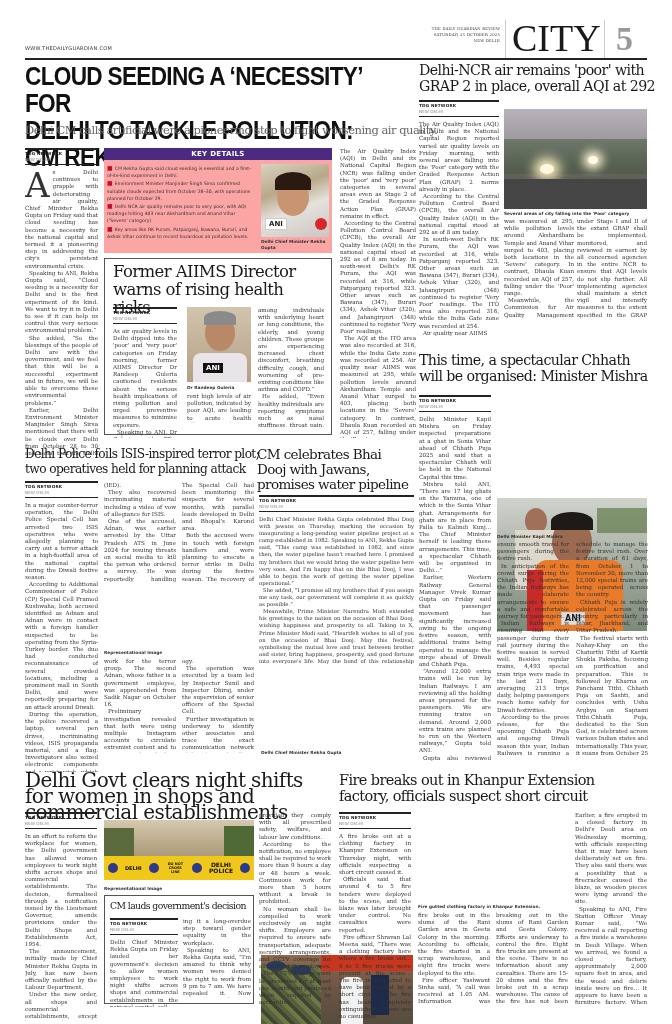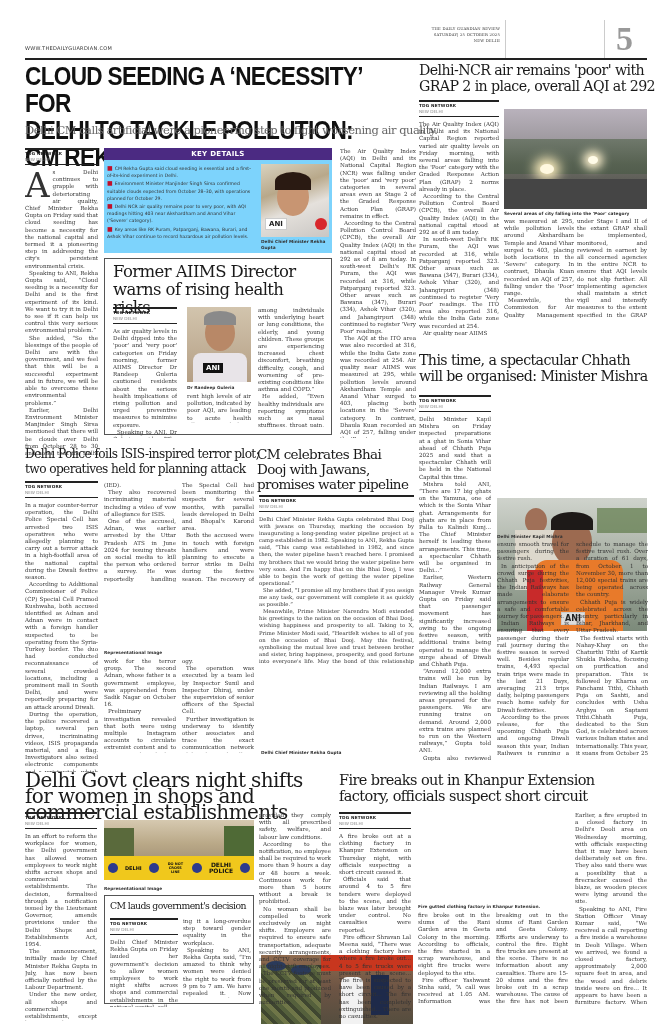--- a/index.html
+++ b/index.html
@@ -24,20 +24,21 @@
 <body>
 
 <div class="abs" style="left:0;top:0;width:672px;height:62px">
   <div class="abs" style="left:25px;top:45px;font-family:'DejaVu Sans',sans-serif;font-size:5px;color:#333;letter-spacing:.3px">WWW.THEDAILYGUARDIAN.COM</div>
   <div class="abs" style="left:425px;top:26px;width:75px;text-align:right;font-family:'DejaVu Serif',serif;font-size:3.8px;line-height:6px;letter-spacing:.2px;color:#333">
     <div>THE DAILY GUARDIAN REVIEW</div>
     <div>SATURDAY| 25 OCTOBER 2025</div>
     <div>NEW DELHI</div>
   </div>
   <div class="abs" style="left:505px;top:20px;width:1px;height:38px;background:#ccc"></div>
+  <div class="abs" style="left:512px;top:18px;font-family:'Liberation Serif',serif;font-size:38px;line-height:40px;color:#1a1a1a">CITY</div>
   <div class="abs" style="left:604px;top:20px;width:1px;height:38px;background:#ccc"></div>
   <div class="abs" style="left:616px;top:20px;font-family:'Liberation Serif',serif;font-weight:bold;font-size:34px;line-height:38px;color:#999">5</div>
   <div class="abs" style="left:25px;top:58px;width:622px;height:2px;background:#222"></div>
 </div>
 
 <div class="abs" style="left:25px;top:63px;width:400px;font-family:'Liberation Sans',sans-serif;font-weight:bold;font-size:26px;line-height:27px;letter-spacing:-0.8px;transform:scaleX(0.87);transform-origin:left top;color:#111">
   <div>CLOUD SEEDING A ‘NECESSITY’ FOR</div>
   <div>DELHI TO TACKLE POLLUTION: CM REKHA</div>
 </div>
 <div class="abs hl-serif" style="left:25px;top:124px;font-size:11.5px;line-height:13px;color:#666;white-space:nowrap;letter-spacing:-0.5px">Delhi CM calls artificial were a pioneering step to fight worsening air quality.</div>
@@ -48,21 +49,21 @@
       <span class="loc">NEW DELHI</span>
     </div>
   <div class="txt" style="height:288px">
     <p style="text-indent:0"><span class="dropcap">A</span><span>s Delhi continues to grapple with deteriorating air quality, Chief Minister Rekha Gupta on Friday said that cloud seeding has become a necessity for the national capital and termed it a pioneering step in addressing the city's persistent environmental crisis.</span></p>
     <p>Speaking to ANI, Rekha Gupta said, “Cloud seeding is a necessity for Delhi and is the first experiment of its kind. We want to try it in Delhi to see if it can help us control this very serious environmental problem.”</p>
     <p>She added, “So the blessings of the people of Delhi are with the government, and we feel that this will be a successful experiment and in future, we will be able to overcome these environmental problems.”</p>
     <p>Earlier, Delhi Environment Minister Manjinder Singh Sirsa mentioned that there will be clouds over Delhi from October 28 to 30 and noted that the Delhi government is ready with physical trials and permissions to induce artificial rain on October 29.</p>
   </div>
 </div>
 
-<div class="abs" style="left:104px;top:148px;width:228px;height:105px;background:#7dd3fc">
+<div class="abs" style="left:104px;top:148px;width:228px;height:105px;background:#fca5a5">
   <div style="height:12px;background:#4b2a82;color:#fff;font-family:'DejaVu Sans',sans-serif;font-weight:bold;font-size:7px;line-height:12px;text-align:center;letter-spacing:.3px">KEY DETAILS</div>
   <div style="position:absolute;left:3px;top:16px;width:145px;font-family:'DejaVu Sans',sans-serif;font-size:4.6px;line-height:7.2px;color:#333">
     <div><span class="keybullet">■</span><span>CM Rekha Gupta said cloud seeding is essential and a first-of-its-kind experiment in Delhi.</span></div>
     <div><span class="keybullet">■</span><span>Environment Minister Manjinder Singh Sirsa confirmed suitable clouds expected from October 28–30, with operations planned for October 29.</span></div>
     <div><span class="keybullet">■</span><span>Delhi NCR air quality remains poor to very poor, with AQI readings hitting 403 near Akshardham and Anand Vihar (‘Severe’ category).</span></div>
     <div><span class="keybullet">■</span><span>Key areas like RK Puram, Patparganj, Bawana, Burari, and Ashok Vihar continue to record hazardous air pollution levels.</span></div>
   </div>
   <div class="photo" style="position:absolute;left:157px;top:16px;width:68px;height:73px;background:linear-gradient(160deg,#d9d3c0 0%,#b8a88a 35%,#e5e1dc 60%,#c9c6c3 100%)">
     <div style="position:absolute;left:16px;top:14px;width:32px;height:38px;border-radius:50%;background:#c89572"></div>
     <div style="position:absolute;left:14px;top:8px;width:36px;height:18px;border-radius:50% 50% 0 0;background:#2a1a12"></div>

